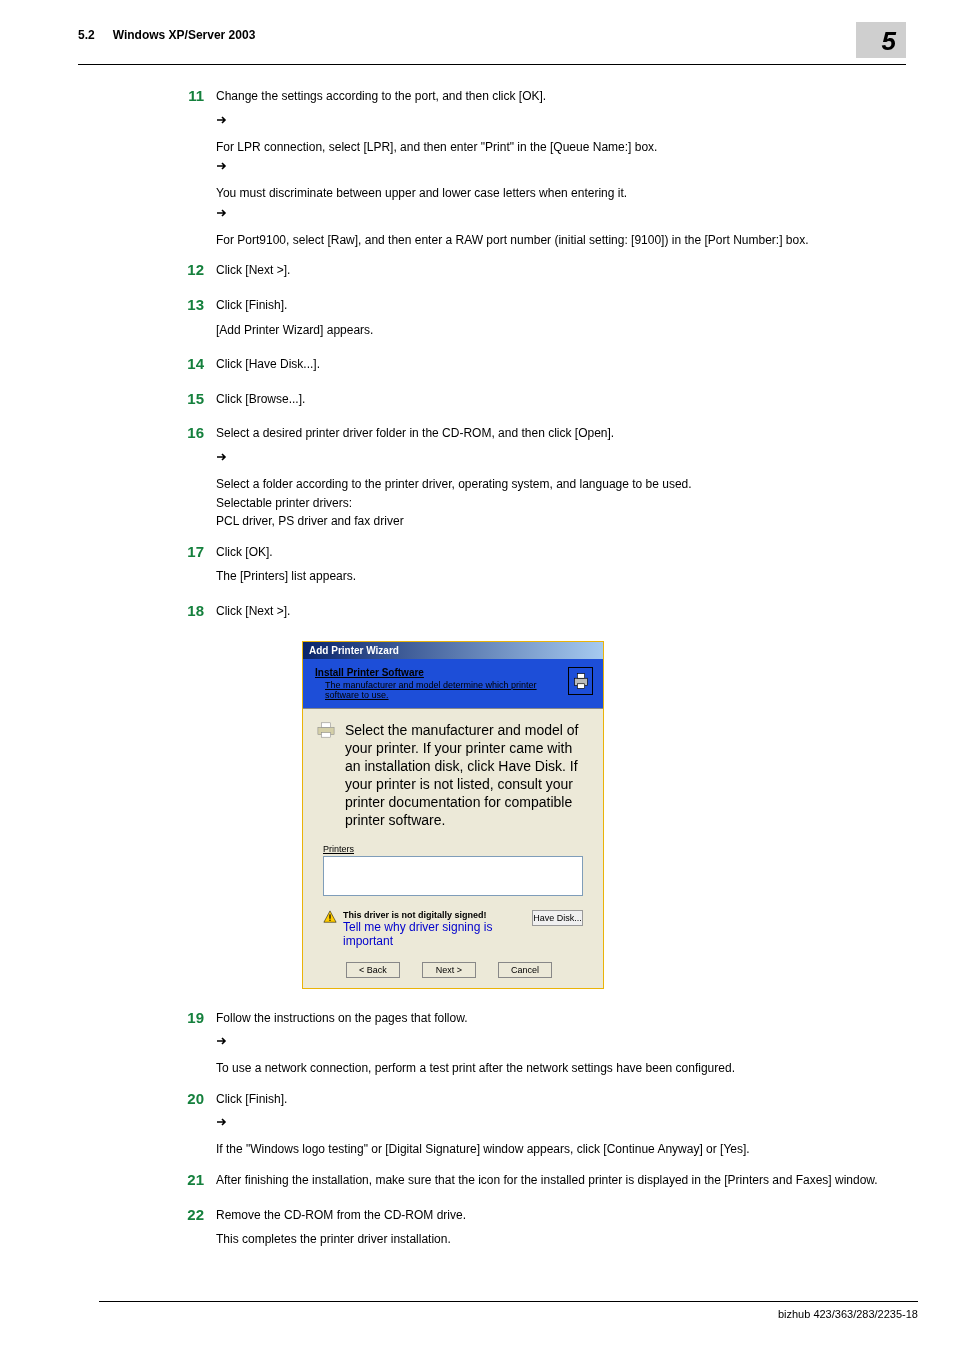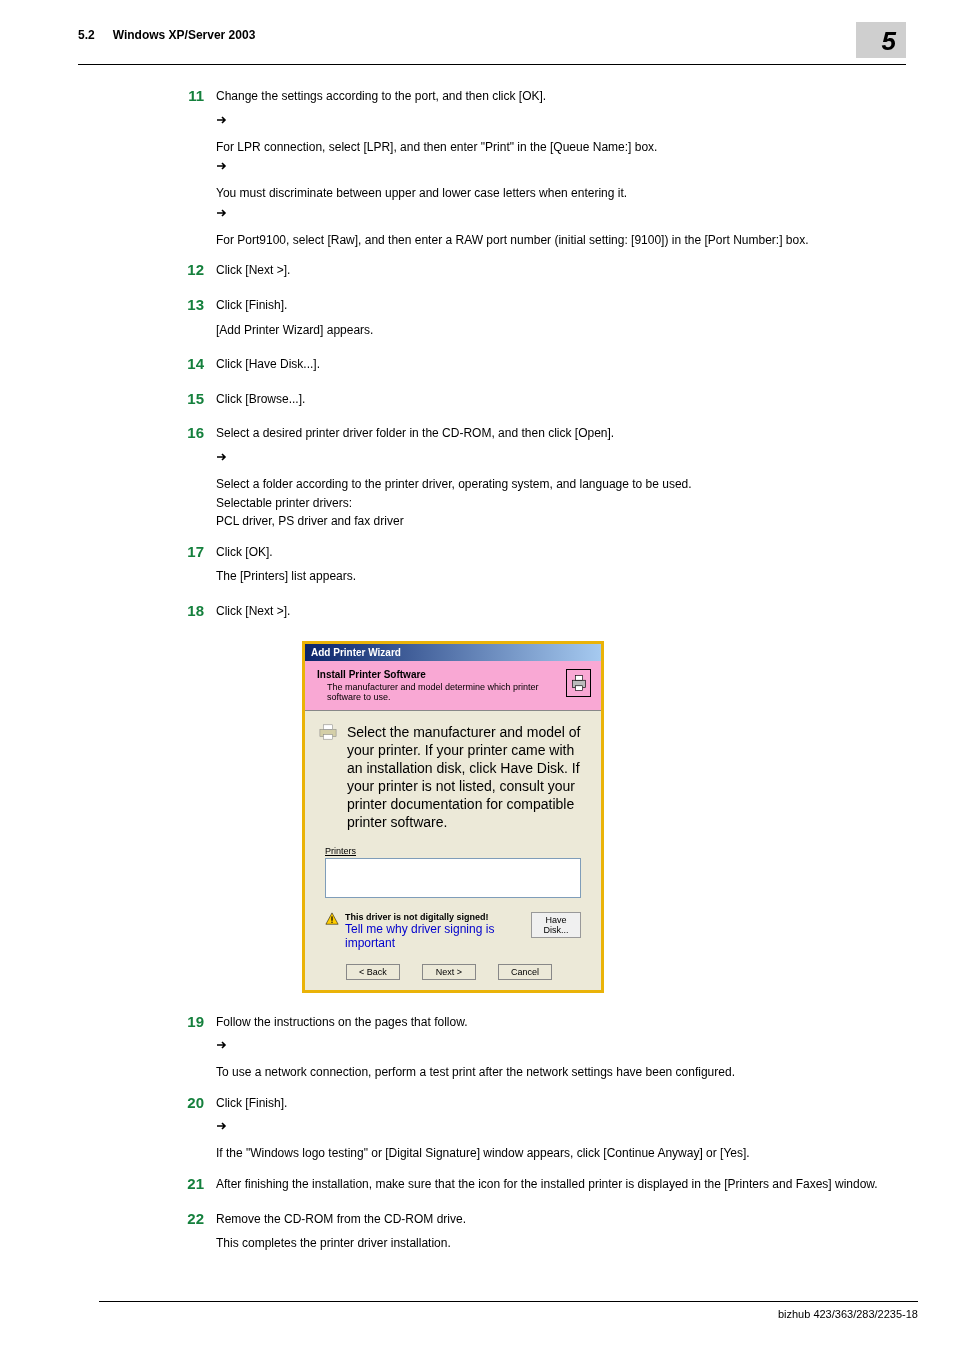--- a/index.html
+++ b/index.html
@@ -20,23 +20,23 @@
   .step-num { width: 34px; text-align: right; font-size: 15px; font-weight: bold; color: #15803d; flex: 0 0 34px; padding-right: 0; }
   .step-body { flex: 1; padding-left: 12px; font-size: 12px; line-height: 1.55; color: #000; }
   .step-body p { margin-bottom: 6px; }
   
   .sub { display: flex; align-items: flex-start; margin: 2px 0 2px 0; flex-direction: column; }
   .arrow { width: 26px; flex: 0 0 26px; font-size: 13px; font-weight: bold; color: #000; line-height: 1.4; }
   .arrow svg { width: 14px; height: 10px; }
   .sub-text { flex: 1; font-size: 12px; line-height: 1.55; }
   
   .figure { margin: 14px 0 20px 0; display: flex; justify-content: center; }
-  .wizard { width: 302px; border: 3px solid #eab308; font-family: Tahoma, Arial, sans-serif; }
+  .wizard { width: 302px; border: 1px solid #eab308; font-family: Tahoma, Arial, sans-serif; }
   .wizard-title { background: linear-gradient(to right, #0a246a, #a6caf0); color: #fff; font-size: 10px; font-weight: bold; padding: 3px 6px; }
-  .wizard-head { background: #f9a8d4; padding: 8px 10px 8px 12px; display: flex; justify-content: space-between; align-items: flex-start; border-bottom: 1px solid #888; }
+  .wizard-head { background: #1d4ed8; padding: 8px 10px 8px 12px; display: flex; justify-content: space-between; align-items: flex-start; border-bottom: 1px solid #888; text-decoration: underline; }
   .wizard-head-text { font-size: 10px; }
   .wizard-head-text .t1 { font-weight: bold; margin-bottom: 2px; }
   .wizard-head-text .t2 { font-size: 9px; color: #000; margin-left: 10px; }
   .wizard-head-icon { width: 28px; height: 28px; border: 1px solid #000; display: flex; align-items: center; justify-content: center; }
   .wizard-body { background: #ece9d8; padding: 12px 12px 10px 12px; }
   .wizard-info { display: flex; gap: 8px; font-size: 14px; line-height: 1.3; margin-bottom: 14px; }
   .wizard-info-icon { width: 22px; height: 18px; flex: 0 0 22px; }
   .wizard-printers-label { font-size: 9px; margin: 0 0 2px 8px; text-decoration: underline; }
   .wizard-list { background: #fff; border: 1px solid #7f9db9; height: 40px; margin: 0 8px 14px 8px; padding: 2px 4px; font-size: 9px; color: #999; }
   .wizard-sign-row { display: flex; justify-content: center; align-items: flex-start; margin: 0 8px 14px 8px; }

